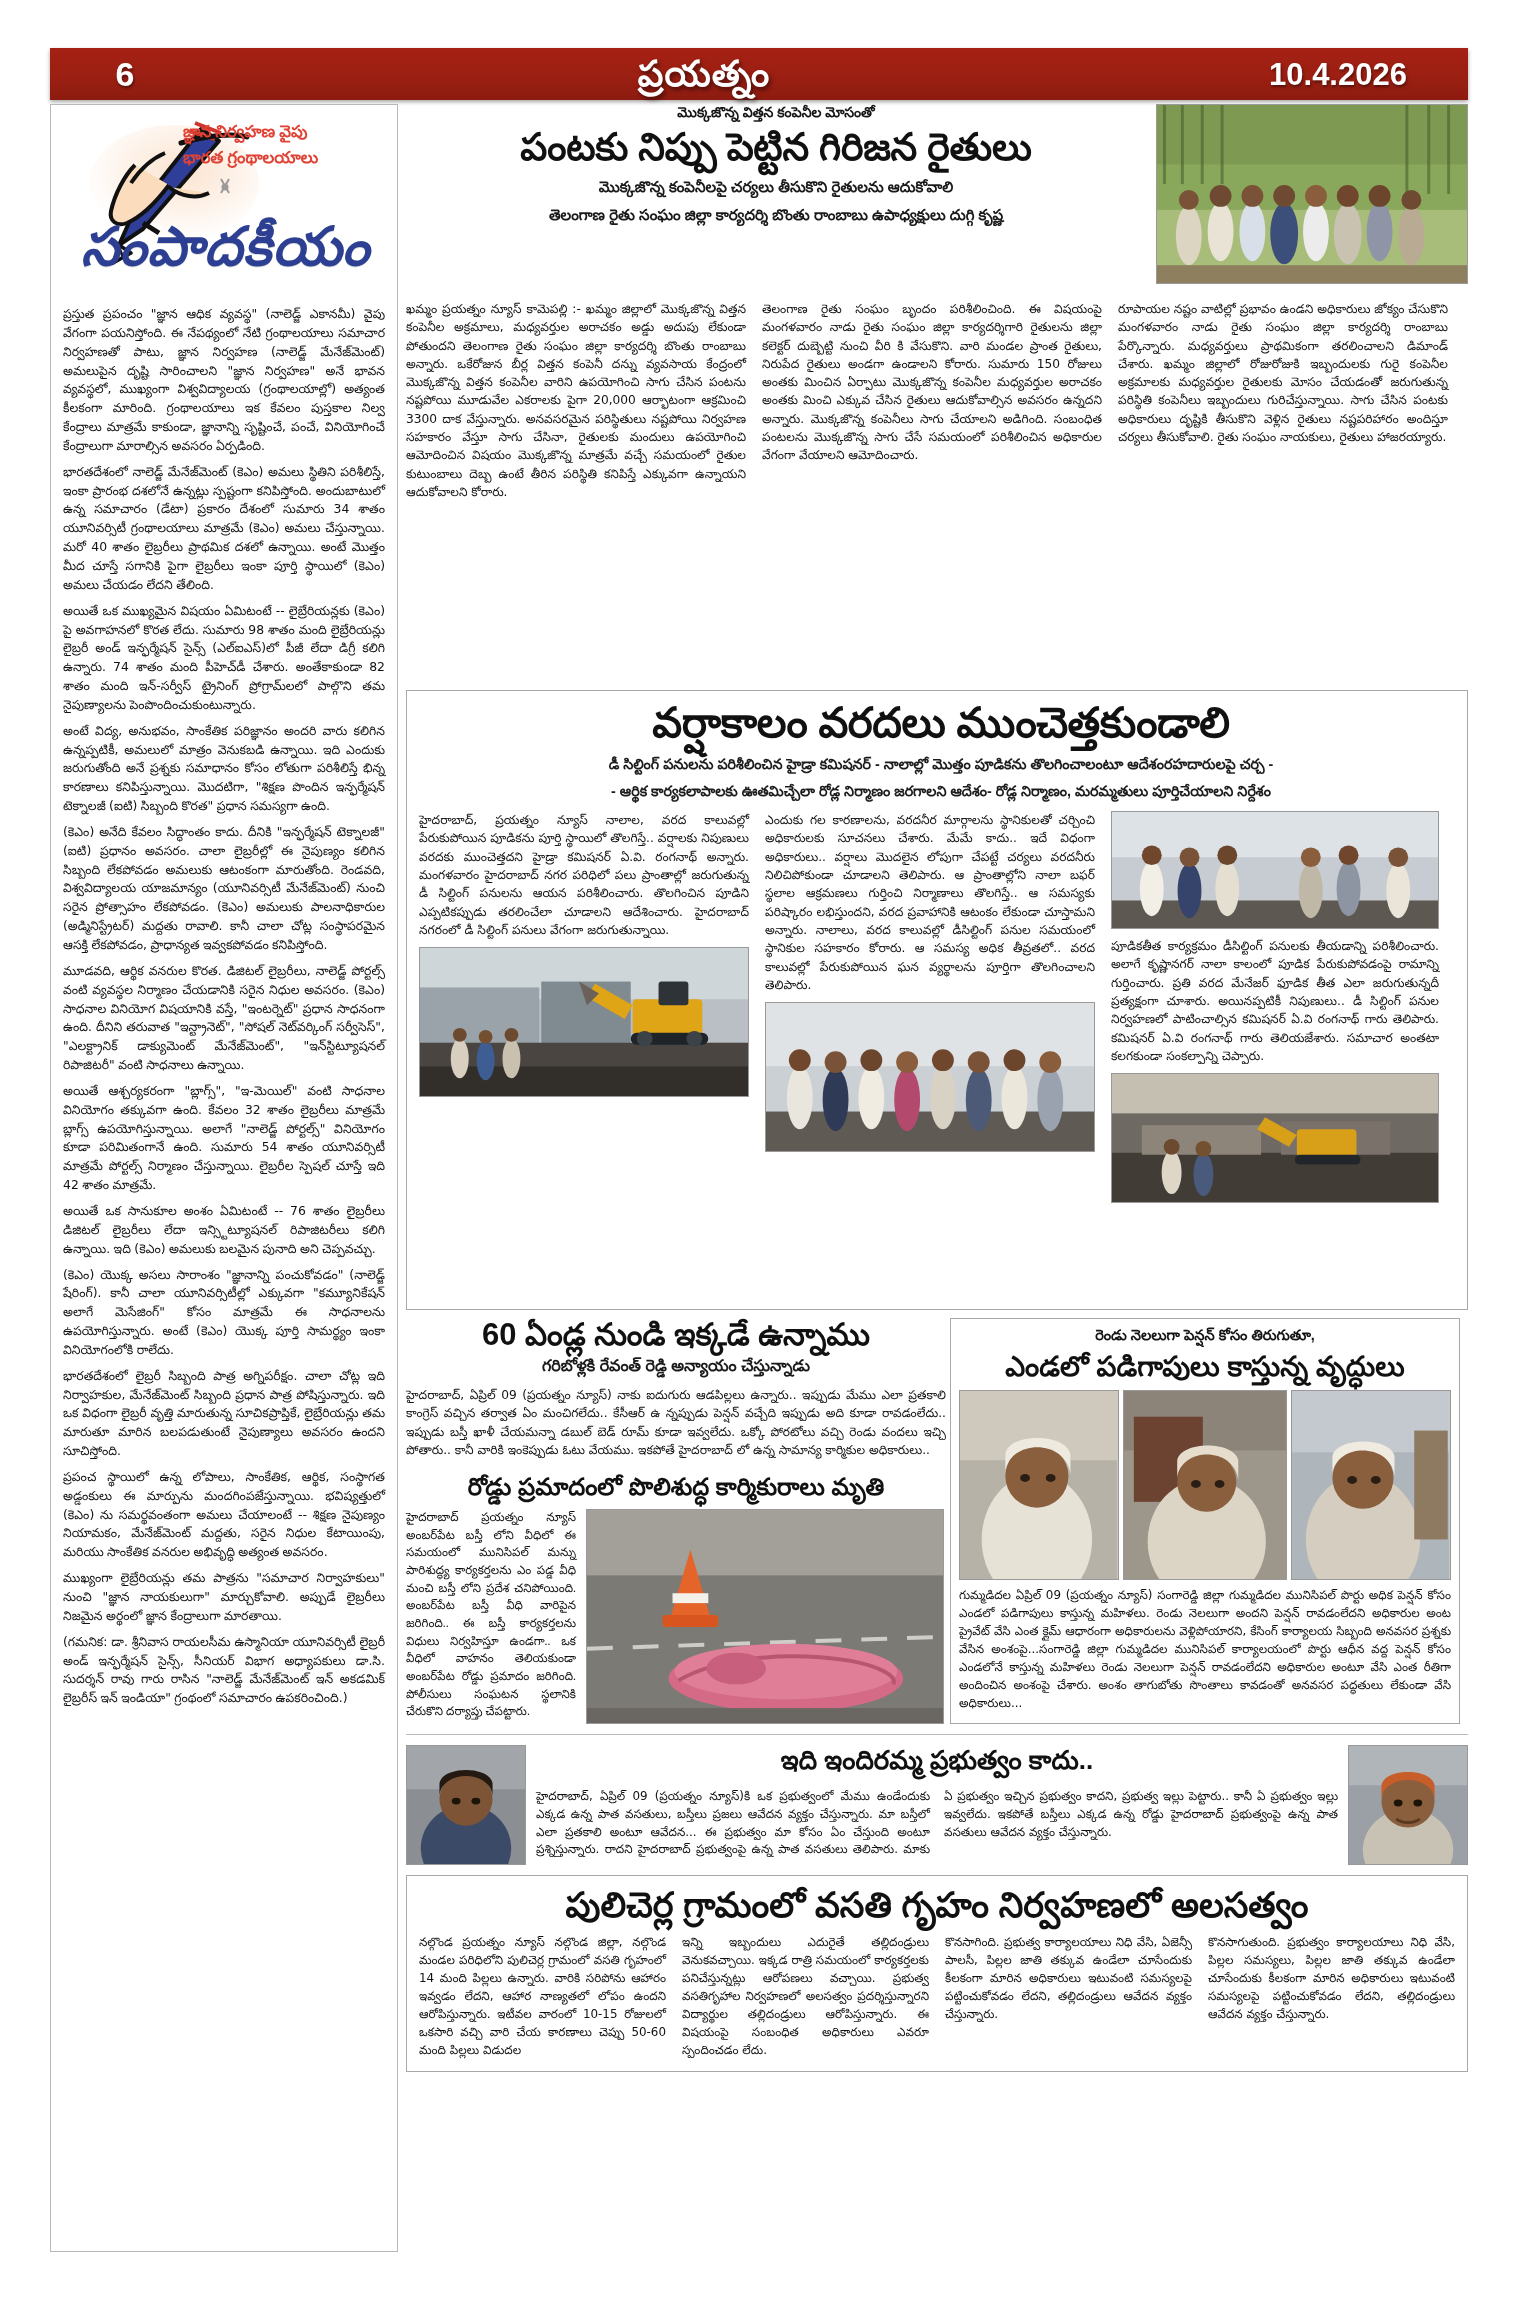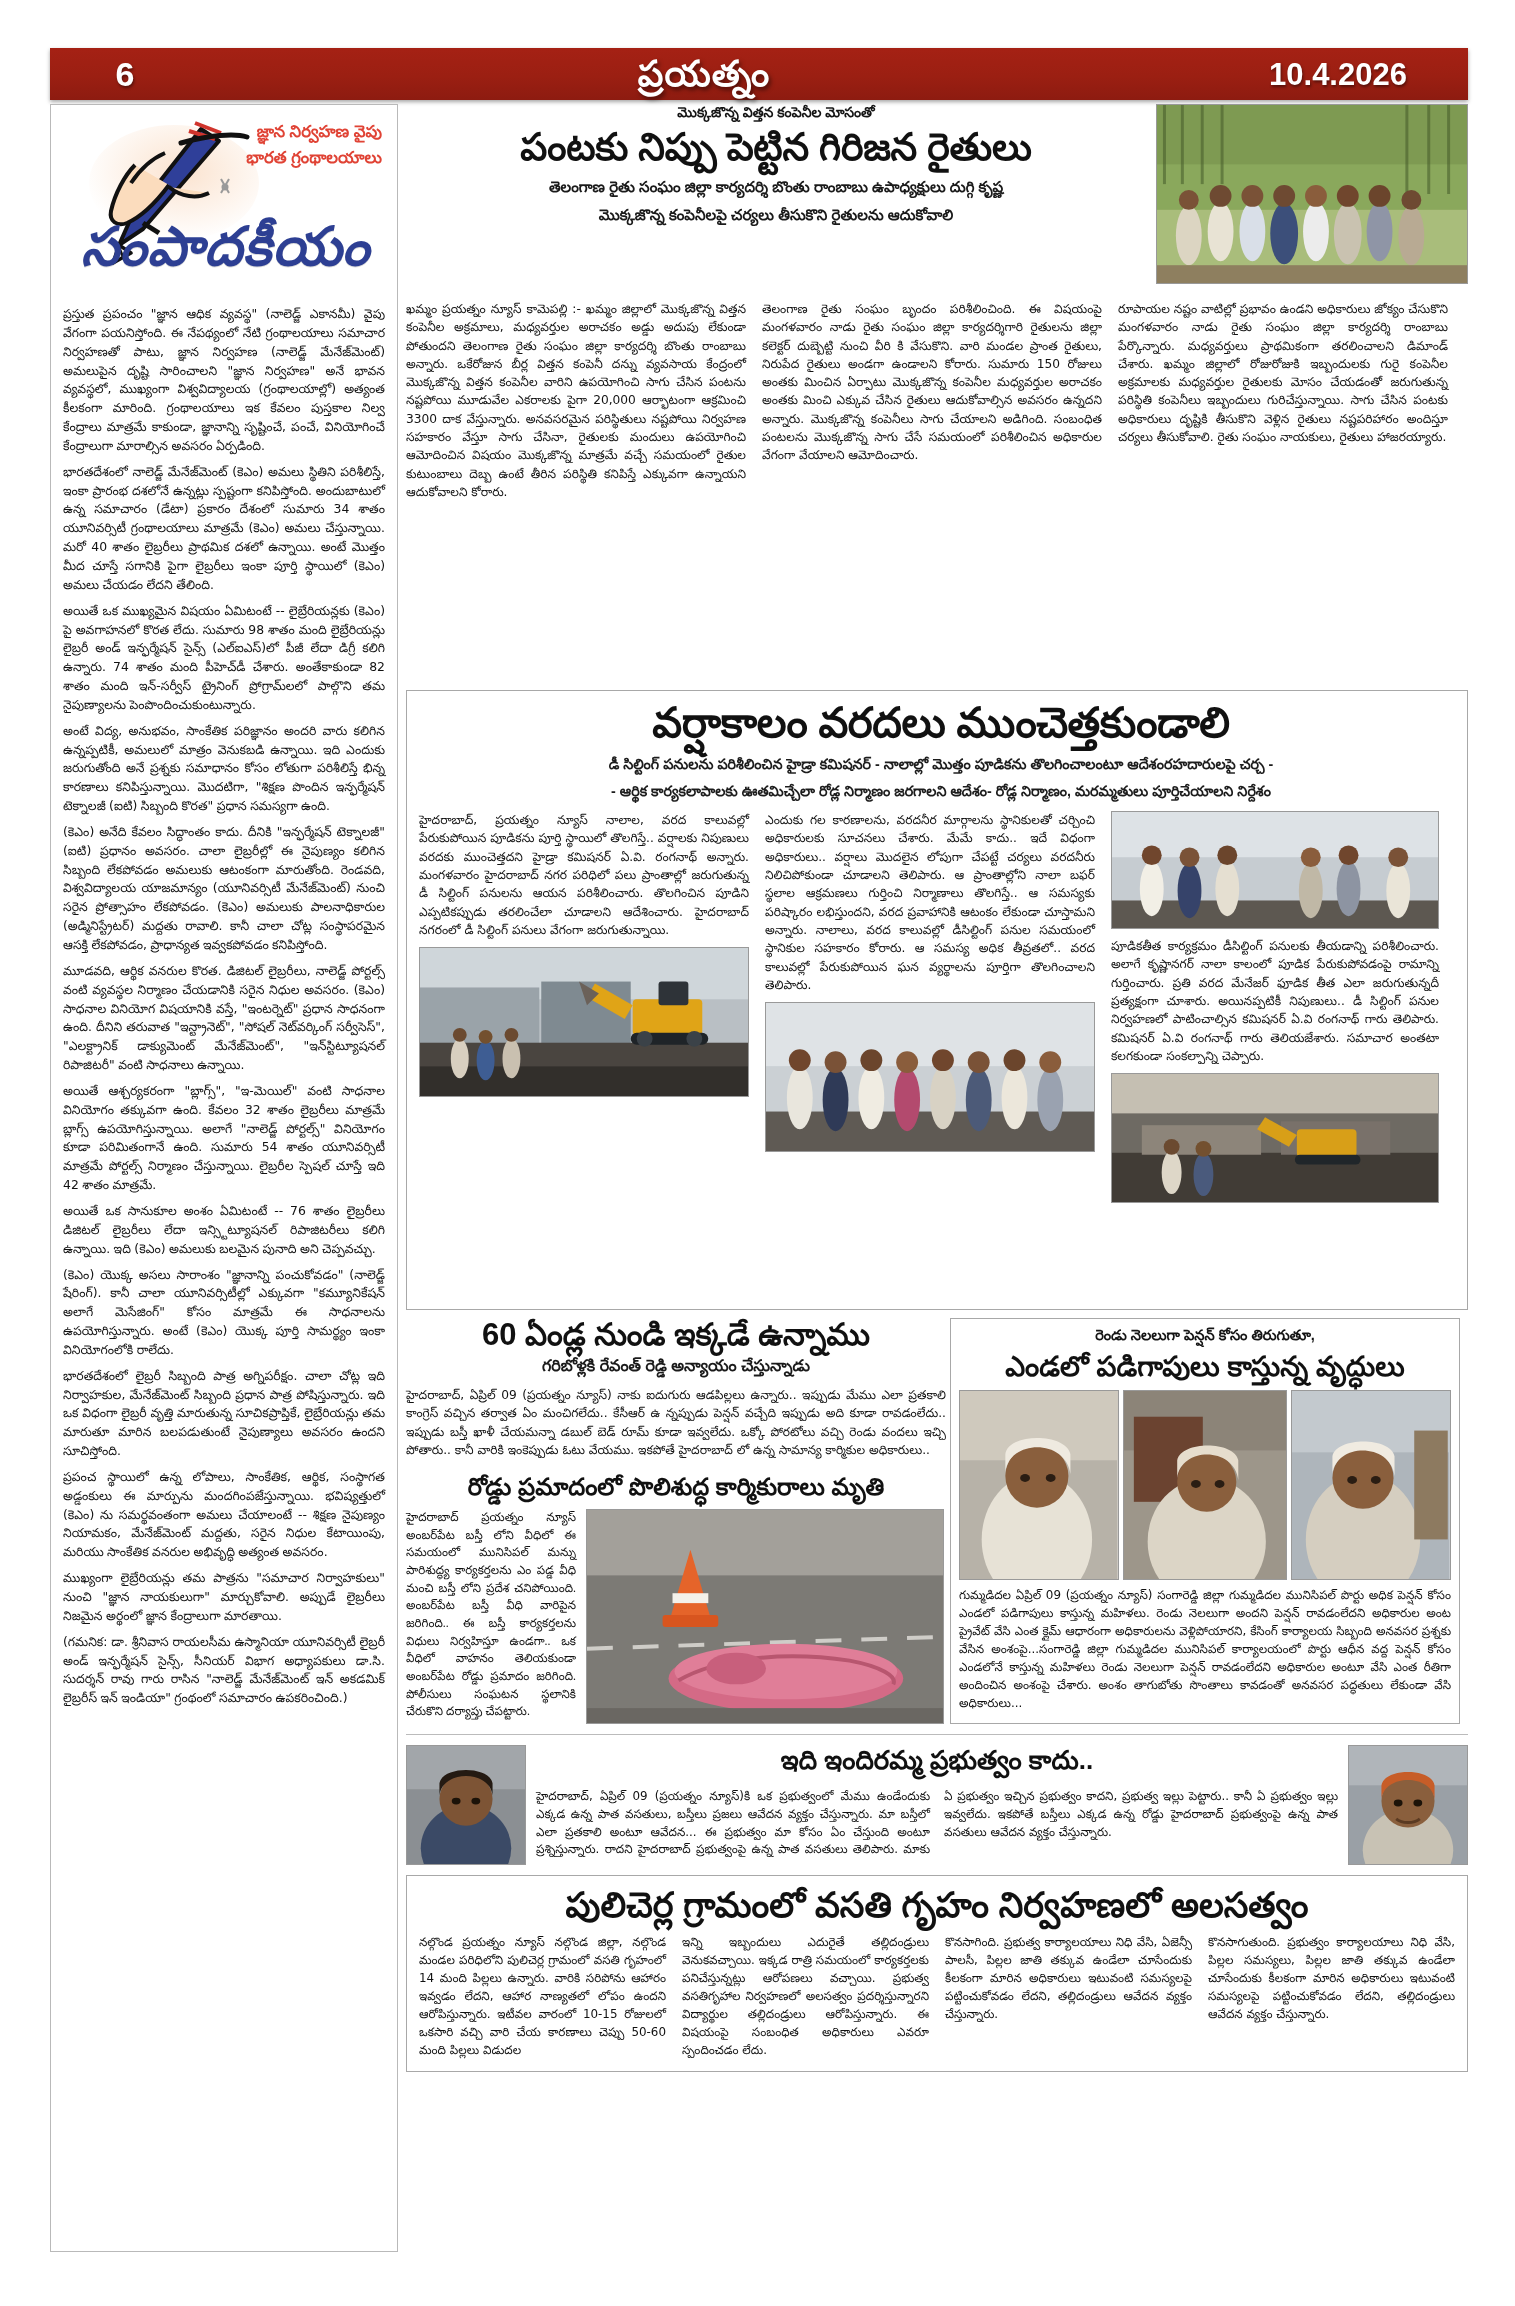--- a/index.html
+++ b/index.html
@@ -62,22 +62,22 @@
     background: #fff;
     padding: 0;
   }
   .logo-area {
     position: relative;
     height: 196px;
     padding: 6px 8px 0 8px;
     overflow: hidden;
   }
   .logo-lines {
-    position: absolute; right: 15px; top: 14px;
-    text-align: right; width: 210px;
+    position: absolute; right: 4px; top: 14px;
+    text-align: left; width: 210px; font-family: Liberation Serif, serif;
   }
   .logo-lines div {
     color: #e04335; font-size: 16.5px; font-weight: bold;
     line-height: 1.55;
   }
   .pen-svg { position: absolute; left: 18px; top: 8px; }
   .sampadakiyam {
     position: absolute;
     left: 30px; top: 110px;
     font-size: 54px; font-weight: bold;
@@ -292,22 +292,22 @@
         <p>(గమనిక: డా. శ్రీనివాస రాయలసీమ ఉస్మానియా యూనివర్సిటీ లైబ్రరీ అండ్ ఇన్ఫర్మేషన్ సైన్స్, సీనియర్ విభాగ అధ్యాపకులు డా.సి. సుదర్శన్ రావు గారు రాసిన "నాలెడ్జ్ మేనేజ్‌మెంట్ ఇన్ అకడమిక్ లైబ్రరీస్ ఇన్ ఇండియా" గ్రంథంలో సమాచారం ఉపకరించింది.)</p>
       </div>
     </div>
 
     <div class="col-right">
 
       <div class="top-story">
         <div class="ts-head-wrap">
           <div class="kicker">మొక్కజొన్న విత్తన కంపెనీల మోసంతో</div>
           <div class="headline-main">పంటకు నిప్పు పెట్టిన గిరిజన రైతులు</div>
+          <div class="subhead">మొక్కజొన్న కంపెనీలపై చర్యలు తీసుకొని రైతులను ఆదుకోవాలి</div>
           <div class="subhead">తెలంగాణ రైతు సంఘం జిల్లా కార్యదర్శి బొంతు రాంబాబు ఉపాధ్యక్షులు దుగ్గి కృష్ణ</div>
-          <div class="subhead">మొక్కజొన్న కంపెనీలపై చర్యలు తీసుకొని రైతులను ఆదుకోవాలి</div>
         </div>
 
         <div class="ts-photo">
           <svg class="ph" viewBox="0 0 312 180" preserveAspectRatio="none">
             <rect width="312" height="180" fill="#9ab36a"></rect>
             <rect y="0" width="312" height="66" fill="#7e9a52"></rect>
             <rect y="60" width="312" height="50" fill="#8aa85c"></rect>
             <rect y="106" width="312" height="74" fill="#a9bd7b"></rect>
             <g fill="#445a2a" opacity=".55">
               <rect x="6" y="0" width="3" height="80"></rect>

